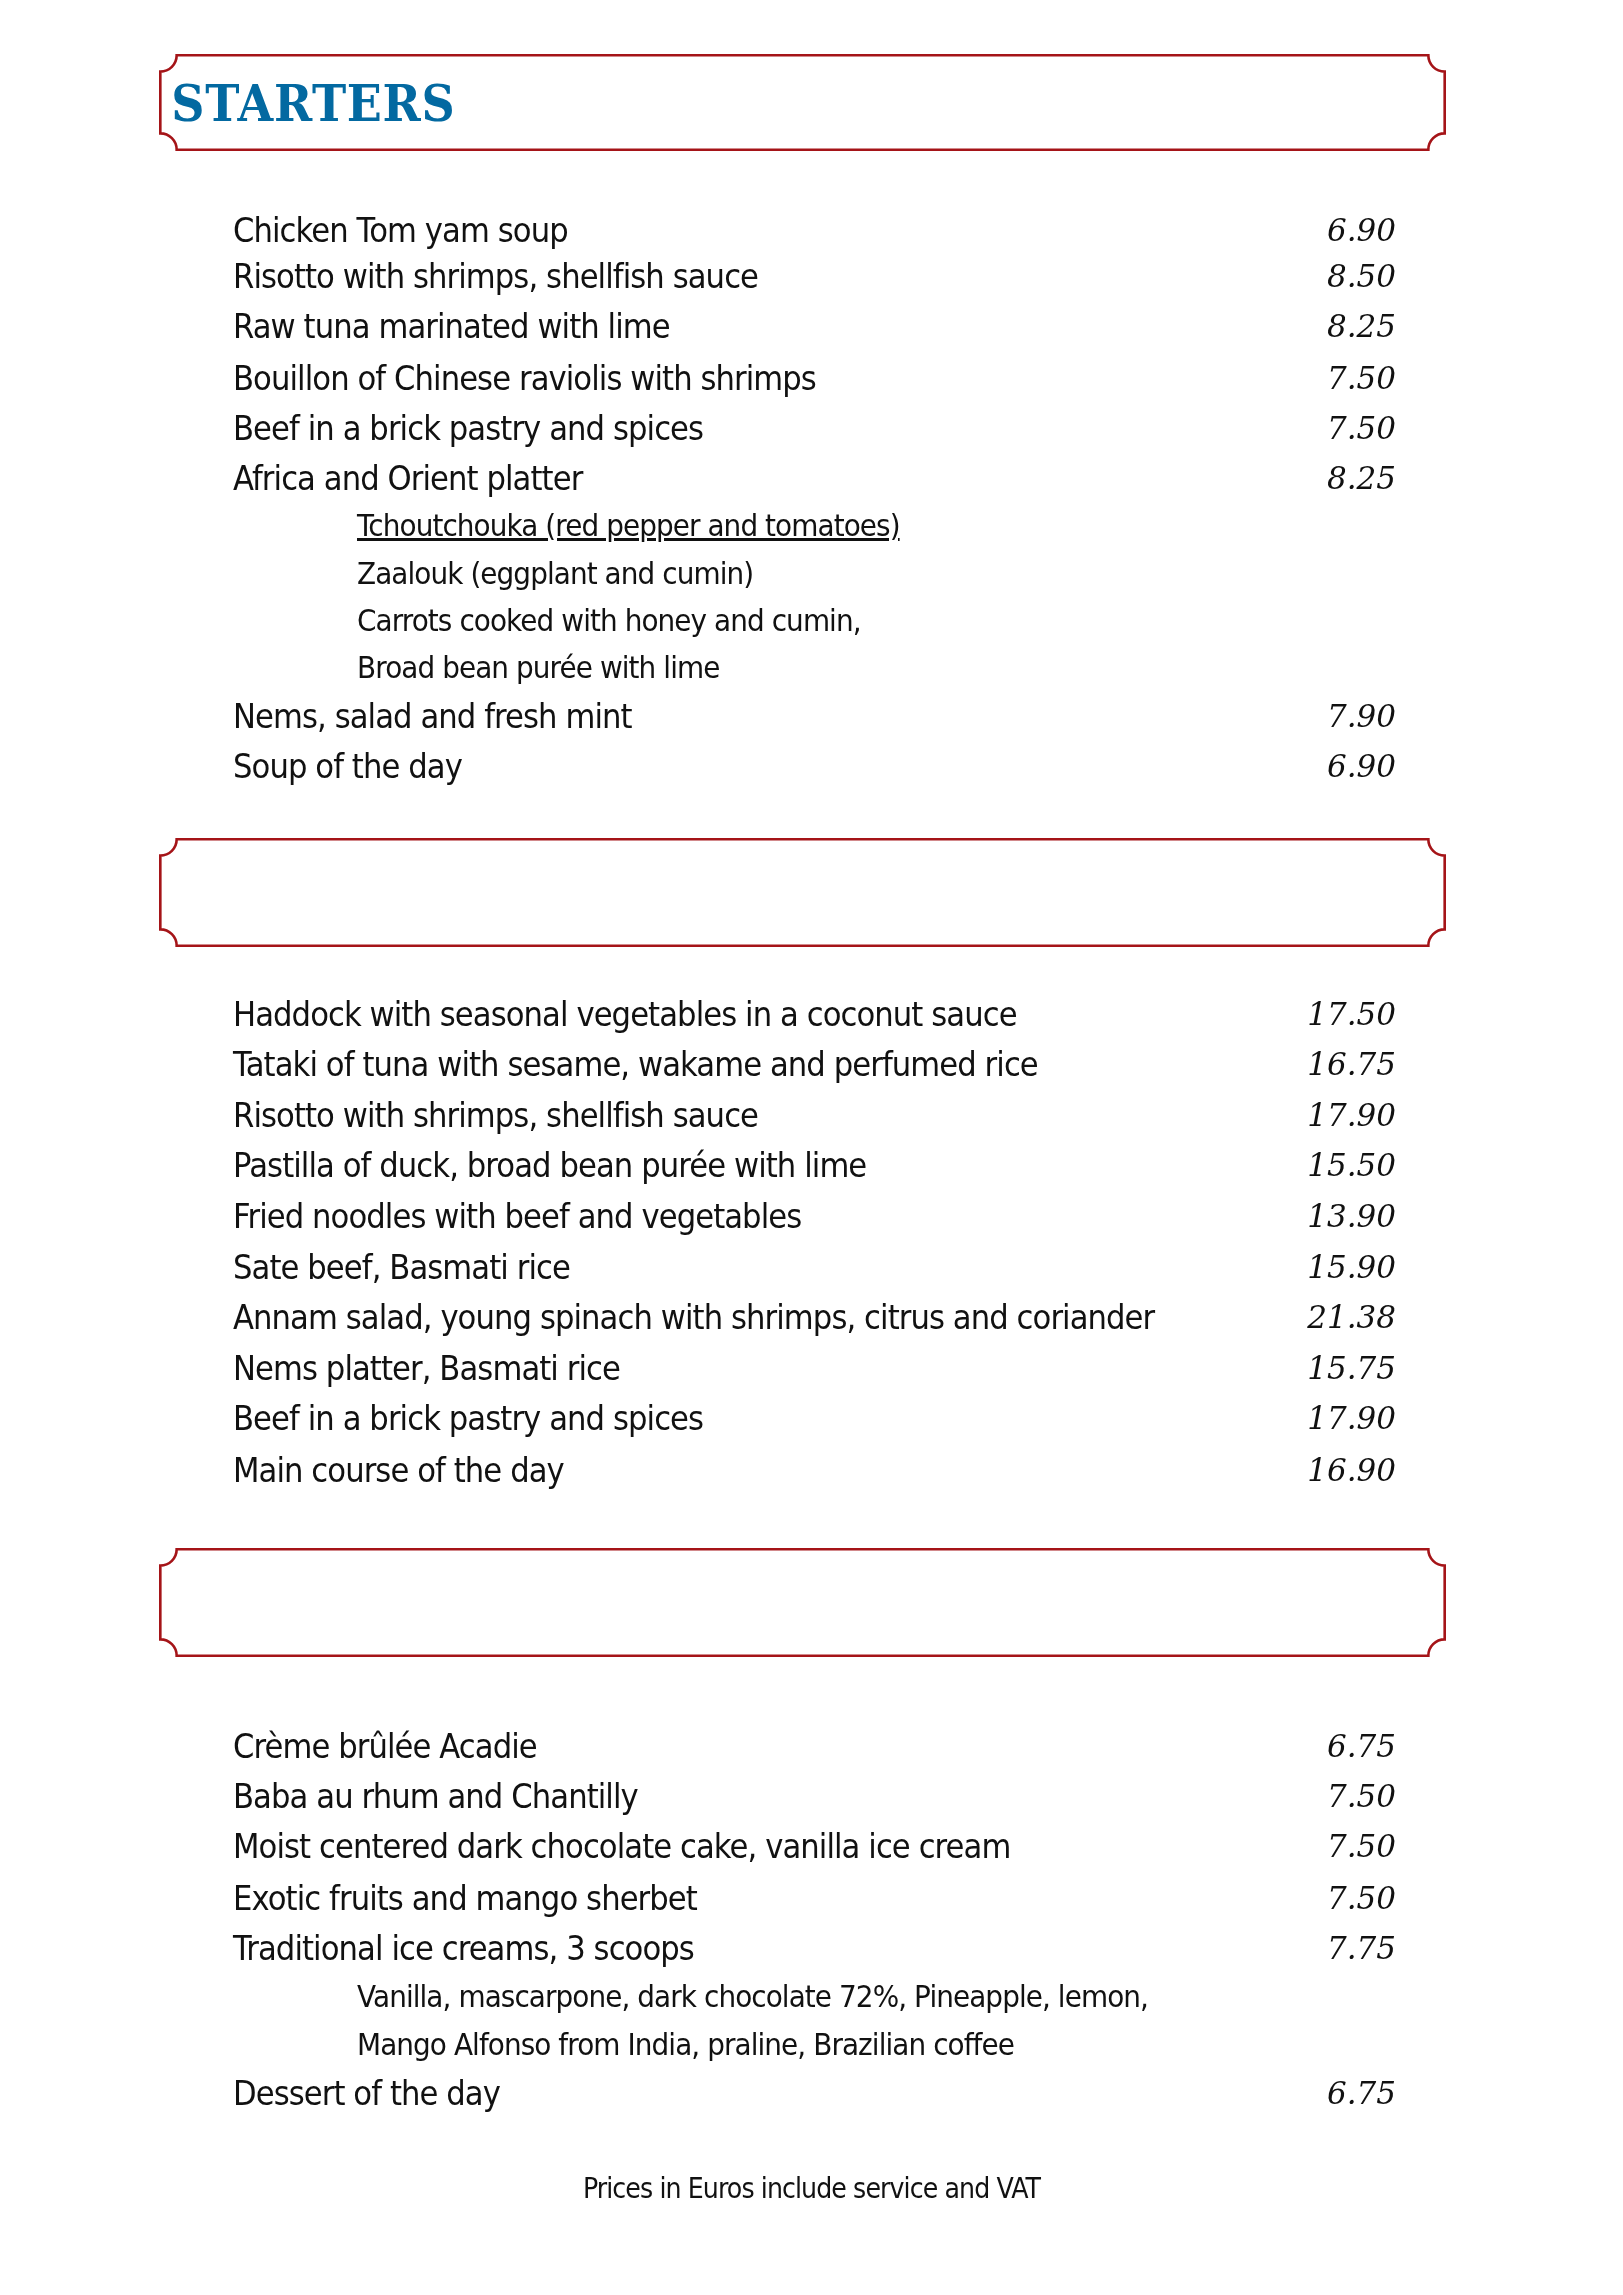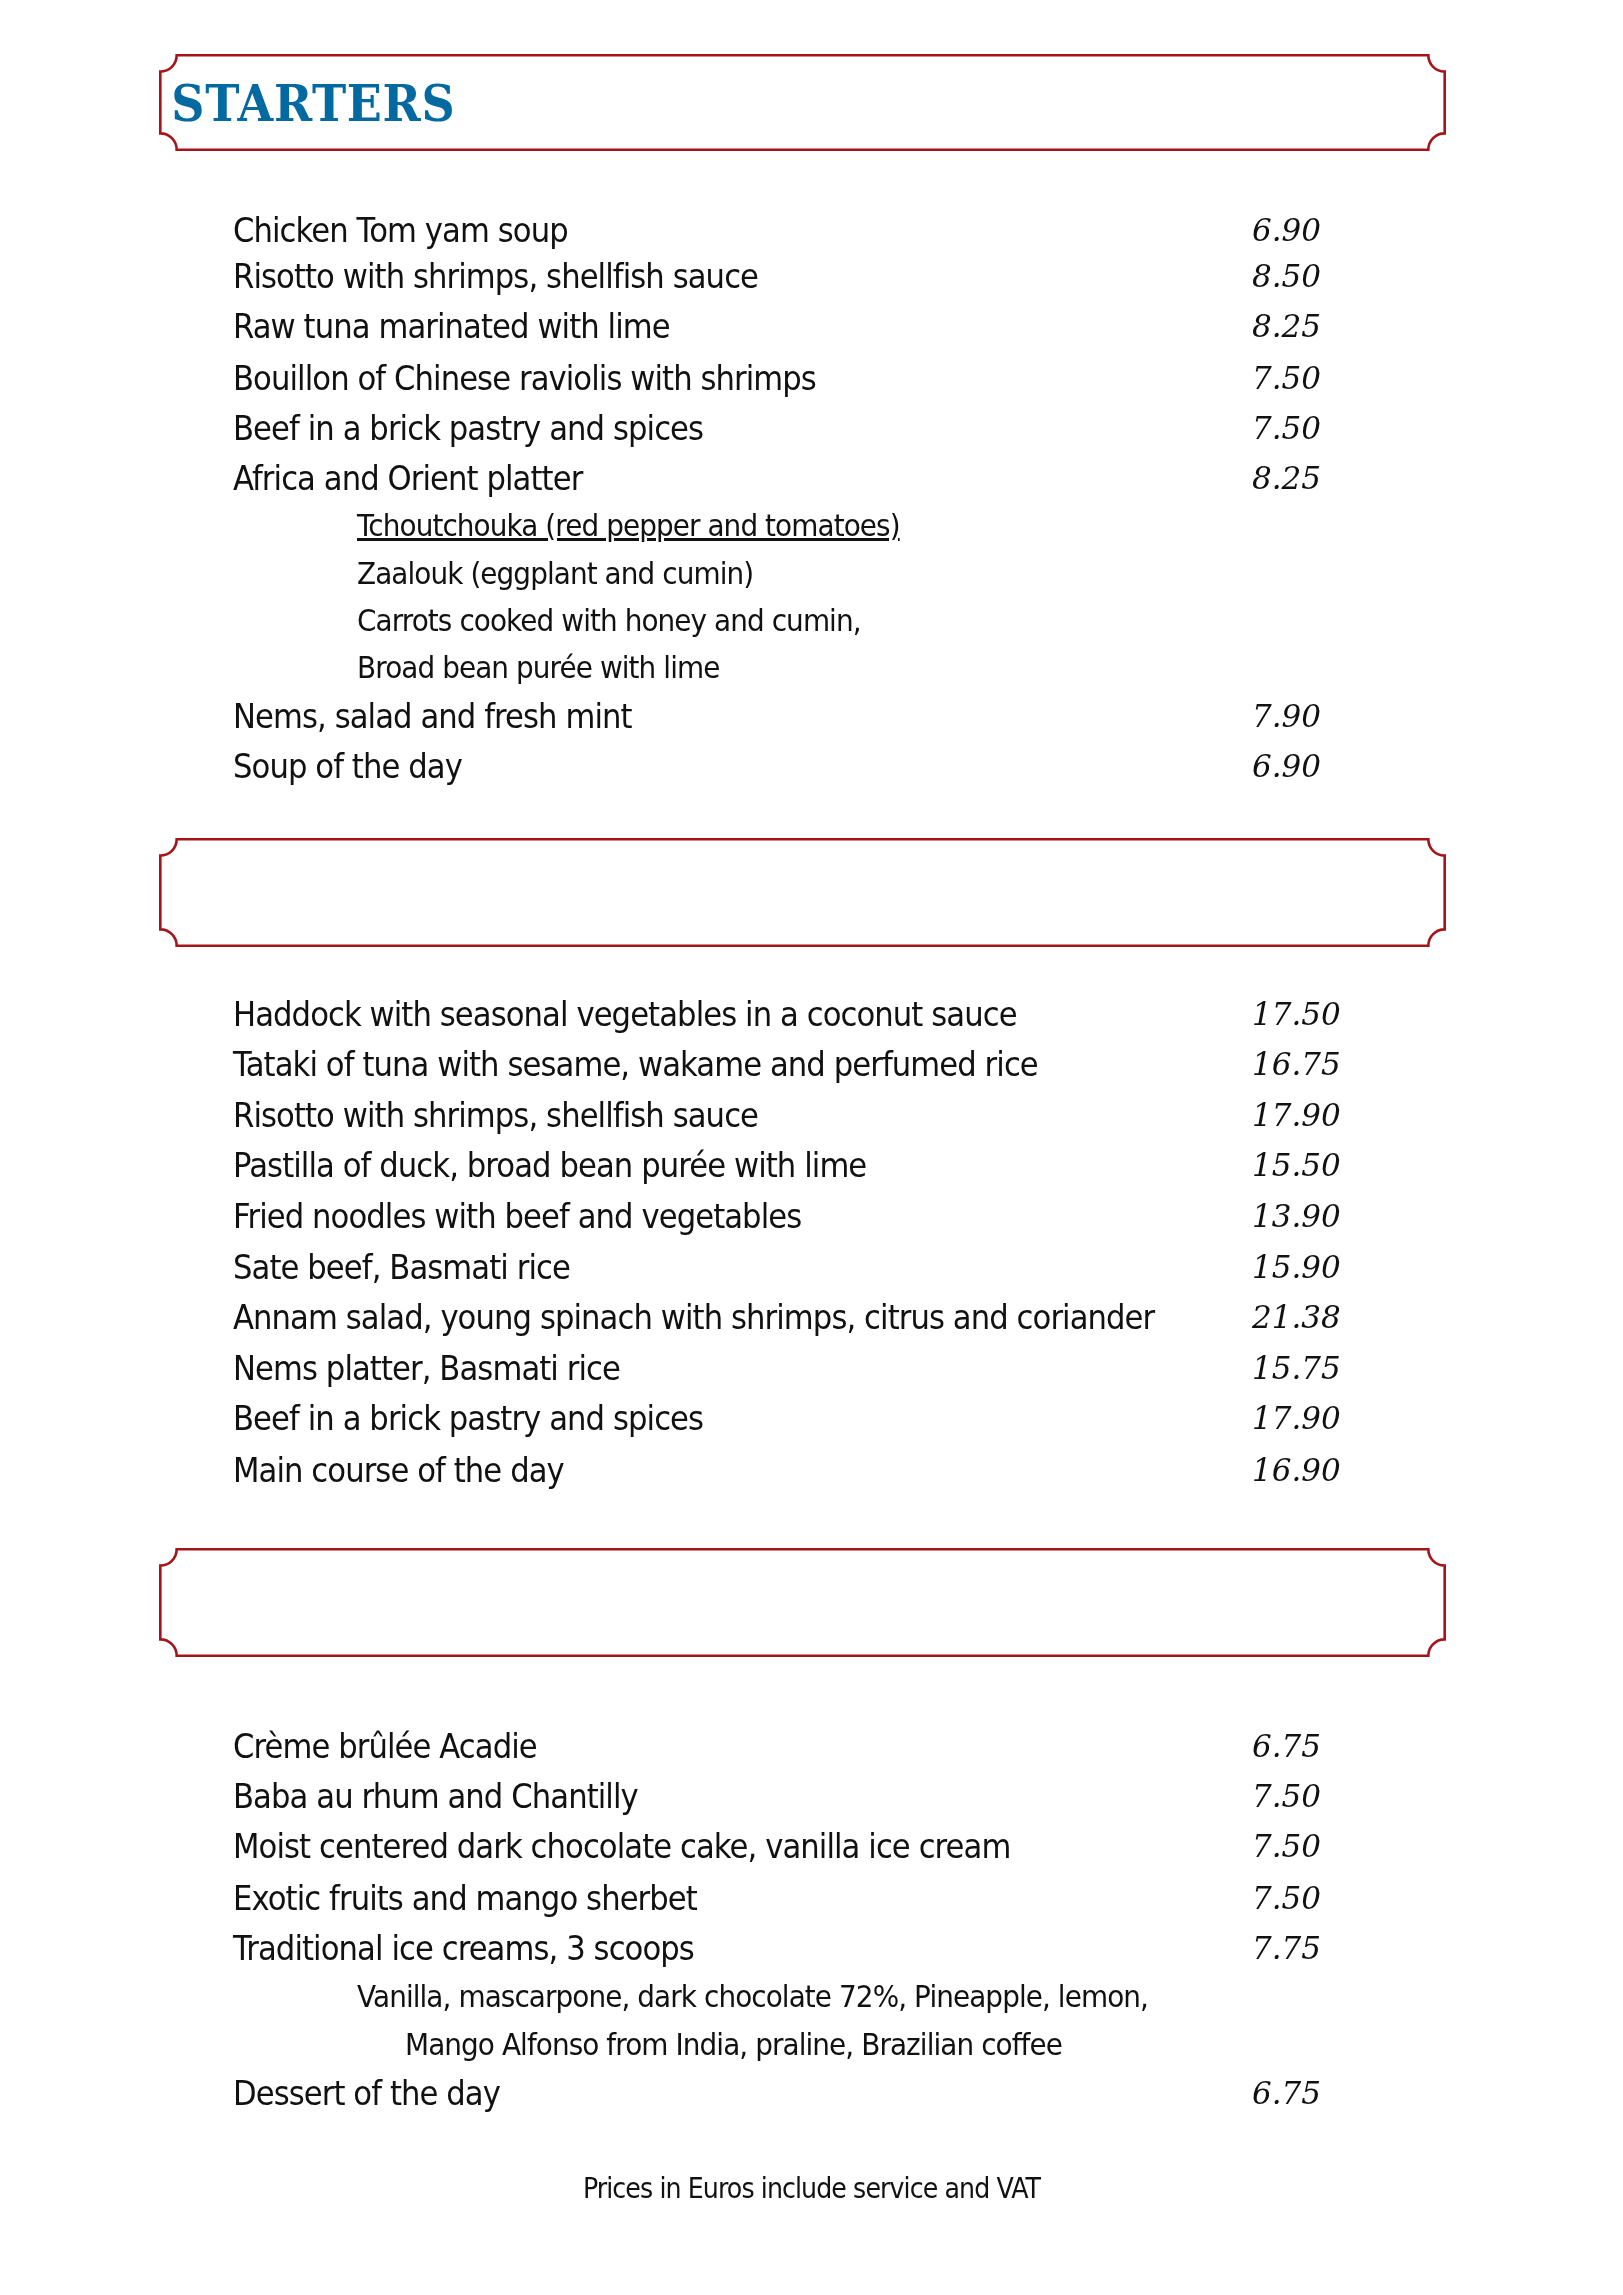--- a/index.html
+++ b/index.html
@@ -12,21 +12,21 @@
          font-size:50px; letter-spacing:0.7px; color:#0369a1; transform-origin:center;
   }
   .banner-title span { display:inline-block; transform:scaleX(0.92); }
   .row { position:absolute; left:233px; width:1163px; height:46px; transform:translateY(-50%);
          display:flex; align-items:center; }
   .row.sub { left:357px; width:1038px; }
   .name { font-family:"DejaVu Sans", sans-serif; font-size:33px; letter-spacing:-1px;
           white-space:nowrap; flex:1; transform:scaleX(0.93); transform-origin:left center; }
   .row.sub .name { font-size:30px; }
   .price { font-family:"DejaVu Serif", serif; font-style:italic; font-size:31px;
-           width:144px; text-align:left; white-space:nowrap; }
+           width:144px; text-align:right; white-space:nowrap; }
   .footer { position:absolute; left:0; right:0; text-align:center; font-size:27.5px;
             letter-spacing:-1px; transform:translateY(-50%) scaleX(0.92); }
 </style>
 </head>
 <body>
 
 <div class="banner" style="top:54px;height:97px;">
   <svg viewBox="0 0 1967 149" preserveAspectRatio="none">
     <path d="M27,2 L1940,2 A25,25 0 0 0 1965,27 L1965,122 A25,25 0 0 0 1940,147 L27,147 A25,25 0 0 0 2,122 L2,27 A25,25 0 0 0 27,2 Z" fill="none" stroke="#a51418" stroke-width="4"></path>
   </svg>
@@ -147,21 +147,21 @@
     <span class="name">Exotic fruits and mango sherbet</span>
     <span class="price">7.50</span>
   </div>
 <div class="row" style="top:1948px;">
     <span class="name">Traditional ice creams, 3 scoops</span>
     <span class="price">7.75</span>
   </div>
 <div class="row sub" style="top:1996px;">
     <span class="name">Vanilla, mascarpone, dark chocolate 72%, Pineapple, lemon,</span>
   </div>
-<div class="row sub" style="top:2044px;margin-left:48px;">
+<div class="row sub" style="top:2044px;">
     <span class="name">Mango Alfonso from India, praline, Brazilian coffee</span>
   </div>
 <div class="row" style="top:2093px;">
     <span class="name">Dessert of the day</span>
     <span class="price">6.75</span>
   </div>
 
 <div class="footer" style="top:2188px;">Prices in Euros include service and VAT</div>
 
 

